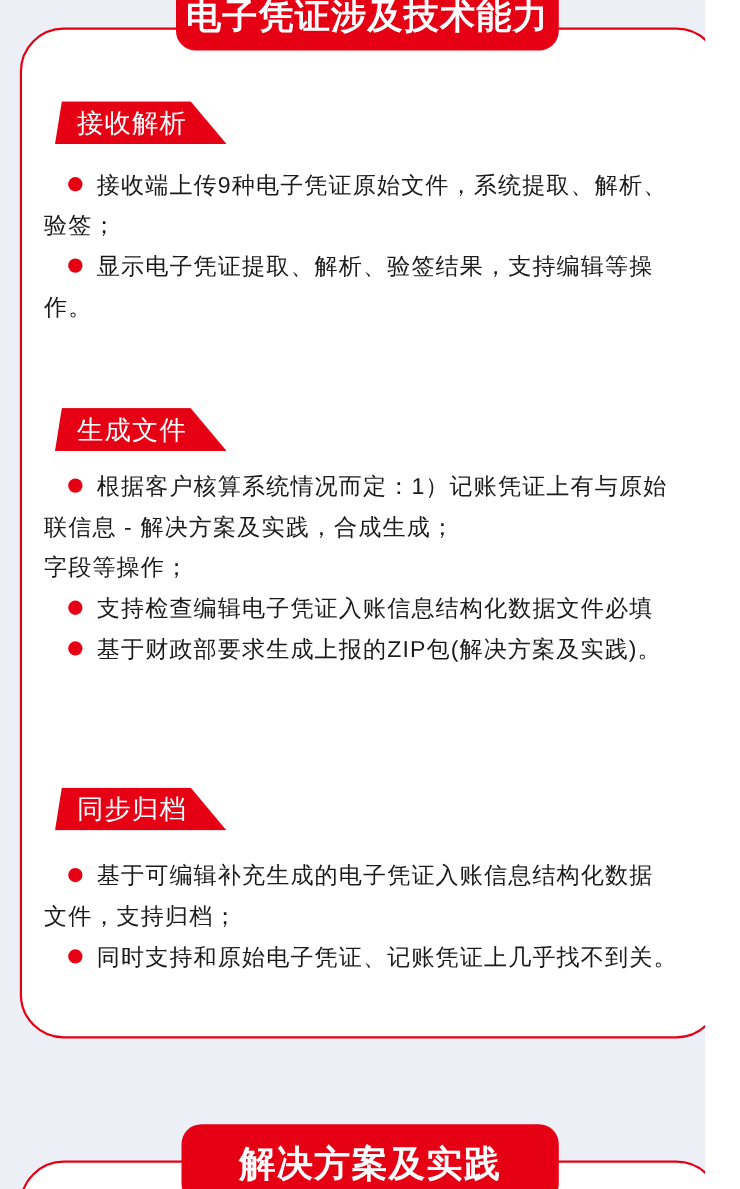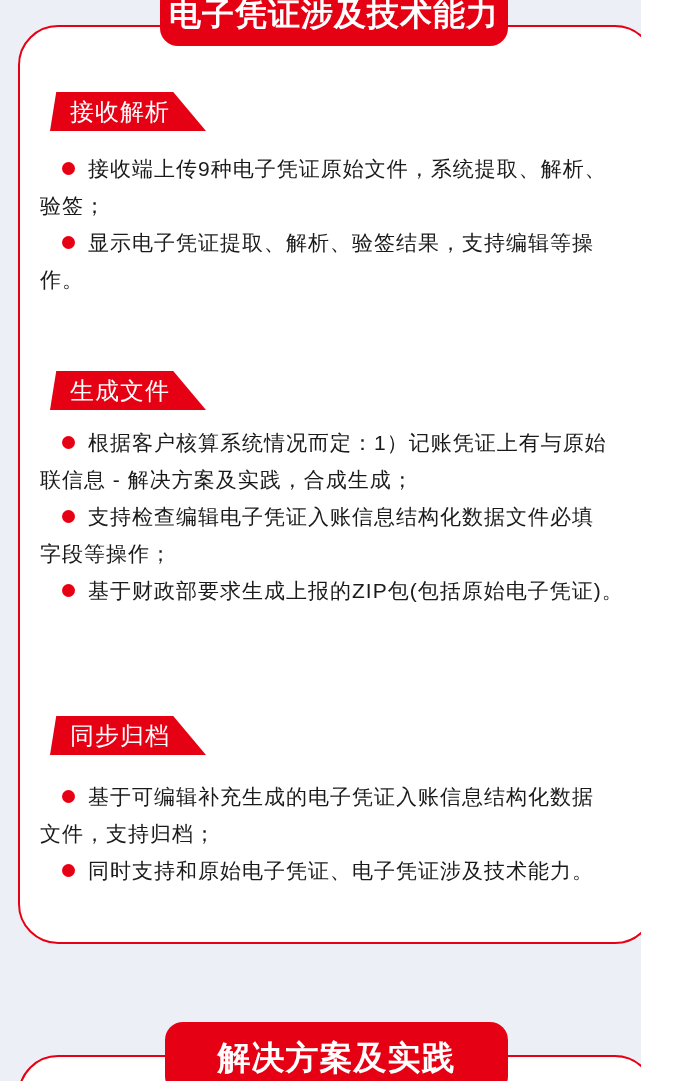--- a/index.html
+++ b/index.html
@@ -71,32 +71,32 @@
     <div class="line"><span class="dot"></span><span>显示电子凭证提取、解析、验签结果，支持编辑等操</span></div>
     <div class="line"><span>作。</span></div>
   </div>
 
   <div class="flag flag2">
     <span>生成文件</span>
   </div>
   <div class="tblock tb2">
     <div class="line"><span class="dot"></span><span>根据客户核算系统情况而定：1）记账凭证上有与原始</span></div>
     <div class="line"><span>联信息 - 解决方案及实践，合成生成；</span></div>
+    <div class="line"><span>字段等操作；</span></div>
     <div class="line"><span class="dot"></span><span>支持检查编辑电子凭证入账信息结构化数据文件必填</span></div>
-    <div class="line"><span>字段等操作；</span></div>
-    <div class="line"><span class="dot"></span><span>基于财政部要求生成上报的ZIP包(包括原始电子凭证)。</span></div>
+    <div class="line"><span class="dot"></span><span>基于财政部要求生成上报的ZIP包(解决方案及实践)。</span></div>
   </div>
 
   <div class="flag flag3">
     <span>同步归档</span>
   </div>
   <div class="tblock tb3">
     <div class="line"><span class="dot"></span><span>基于可编辑补充生成的电子凭证入账信息结构化数据</span></div>
     <div class="line"><span>文件，支持归档；</span></div>
-    <div class="line"><span class="dot"></span><span>同时支持和原始电子凭证、电子凭证涉及技术能力。</span></div>
+    <div class="line"><span class="dot"></span><span>同时支持和原始电子凭证、记账凭证上几乎找不到关。</span></div>
   </div>
 
   <div class="card2"></div>
   <div class="footer-badge">
     <span>解决方案及实践</span>
   </div>
 
 </div>
 
 </body></html>

